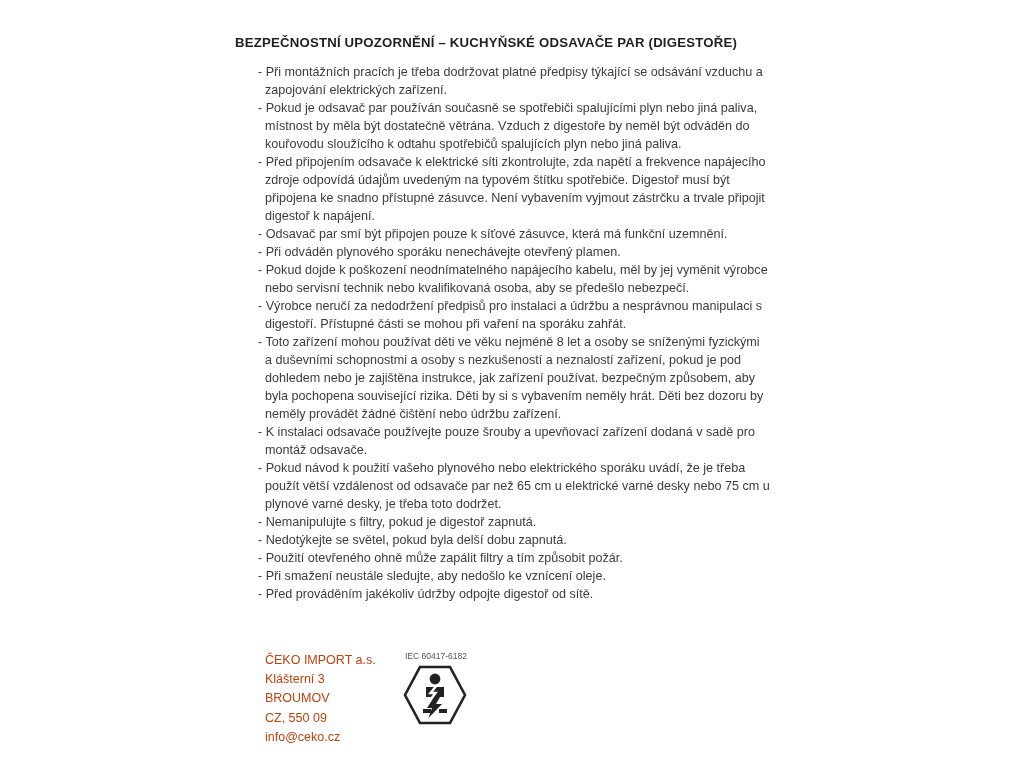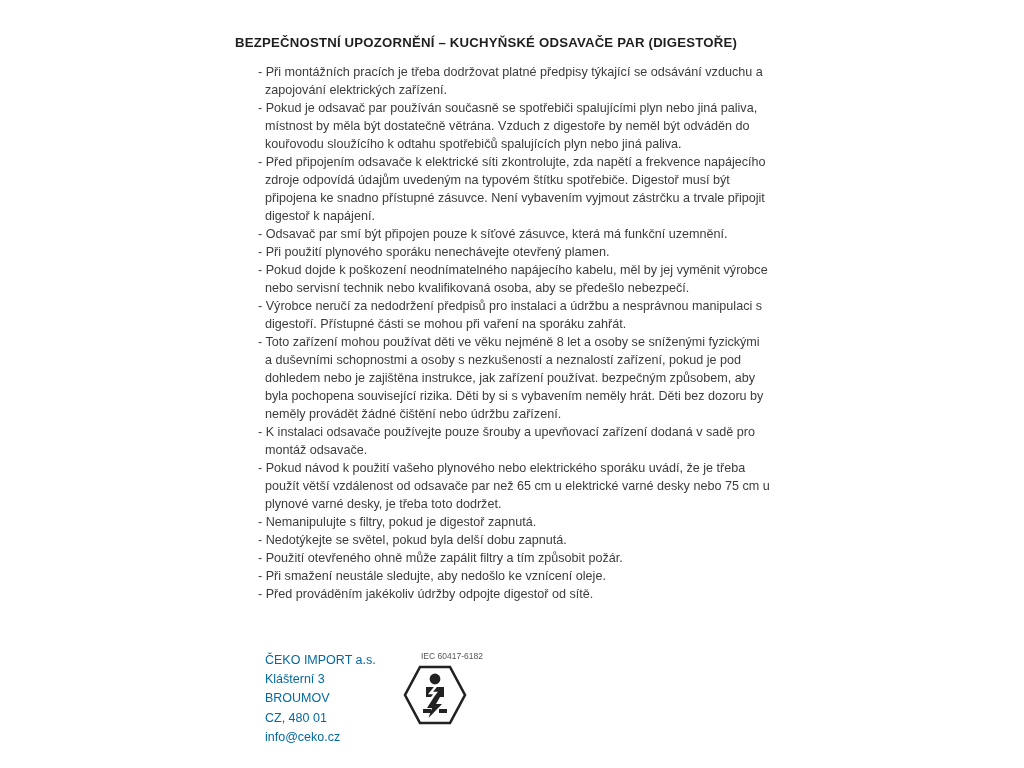--- a/index.html
+++ b/index.html
@@ -42,70 +42,70 @@
   .warnings-list li {
     padding-left: 7px;
     text-indent: -7px;
   }
   .footer-block {
     position: absolute;
     left: 265px;
     top: 651px;
     font-size: 12.5px;
     line-height: 19.2px;
-    color: #0369a1;
+    color: #c2410c;
   }
   .symbol-block {
     position: absolute;
     left: 403px;
     top: 650px;
     width: 90px;
   }
   .symbol-label {
     font-size: 8.5px;
     color: #555555;
-    margin-left: 18px;
+    margin-left: 2px;
     line-height: 12px;
   }
   .symbol-svg {
     display: block;
     margin-top: 2px;
   }
 </style>
 </head>
 <body>
 
 <div class="page">
 
   <div class="doc-title">BEZPEČNOSTNÍ UPOZORNĚNÍ – KUCHYŇSKÉ ODSAVAČE PAR (DIGESTOŘE)</div>
 
   <ul class="warnings-list">
 
   <li>- Při montážních pracích je třeba dodržovat platné předpisy týkající se odsávání vzduchu a zapojování elektrických zařízení.</li>
       <li>- Pokud je odsavač par používán současně se spotřebiči spalujícími plyn nebo jiná paliva, místnost by měla být dostatečně větrána. Vzduch z digestoře by neměl být odváděn do kouřovodu sloužícího k odtahu spotřebičů spalujících plyn nebo jiná paliva.</li>
       <li>- Před připojením odsavače k elektrické síti zkontrolujte, zda napětí a frekvence napájecího zdroje odpovídá údajům uvedeným na typovém štítku spotřebiče. Digestoř musí být připojena ke snadno přístupné zásuvce. Není vybavením vyjmout zástrčku a trvale připojit digestoř k napájení.</li>
       <li>- Odsavač par smí být připojen pouze k síťové zásuvce, která má funkční uzemnění.</li>
-      <li>- Při použití plynového sporáku nenechávejte otevřený plamen.</li>
+      <li>- Při odváděn plynového sporáku nenechávejte otevřený plamen.</li>
       <li>- Pokud dojde k poškození neodnímatelného napájecího kabelu, měl by jej vyměnit výrobce nebo servisní technik nebo kvalifikovaná osoba, aby se předešlo nebezpečí.</li>
       <li>- Výrobce neručí za nedodržení předpisů pro instalaci a údržbu a nesprávnou manipulaci s digestoří. Přístupné části se mohou při vaření na sporáku zahřát.</li>
       <li>- Toto zařízení mohou používat děti ve věku nejméně 8 let a osoby se sníženými fyzickými a duševními schopnostmi a osoby s nezkušeností a neznalostí zařízení, pokud je pod dohledem nebo je zajištěna instrukce, jak zařízení používat. bezpečným způsobem, aby byla pochopena související rizika. Děti by si s vybavením neměly hrát. Děti bez dozoru by neměly provádět žádné čištění nebo údržbu zařízení.</li>
       <li>- K instalaci odsavače používejte pouze šrouby a upevňovací zařízení dodaná v sadě pro montáž odsavače.</li>
       <li>- Pokud návod k použití vašeho plynového nebo elektrického sporáku uvádí, že je třeba použít větší vzdálenost od odsavače par než 65 cm u elektrické varné desky nebo 75 cm u plynové varné desky, je třeba toto dodržet.</li>
       <li>- Nemanipulujte s filtry, pokud je digestoř zapnutá.</li>
       <li>- Nedotýkejte se světel, pokud byla delší dobu zapnutá.</li>
       <li>- Použití otevřeného ohně může zapálit filtry a tím způsobit požár.</li>
       <li>- Při smažení neustále sledujte, aby nedošlo ke vznícení oleje.</li>
       <li>- Před prováděním jakékoliv údržby odpojte digestoř od sítě.</li>
     </ul>
 
   <div class="footer-block">
     <div>ČEKO IMPORT a.s.</div>
     <div>Klášterní 3</div>
     <div>BROUMOV</div>
-    <div>CZ, 480 01</div>
+    <div>CZ, 550 09</div>
     <div>info@ceko.cz</div>
   </div>
 
   <div class="symbol-block">
     <div class="symbol-label">IEC 60417-6182</div>
     <svg class="symbol-svg" width="64" height="62" viewBox="0 0 64 62" aria-hidden="true">
 
       <polygon points="17,3 47,3 62,31 47,59 17,59 2,31" fill="none" stroke="#222222" stroke-width="2.6"></polygon>
 
       <circle cx="32" cy="15" r="5.4" fill="#222222"></circle>

